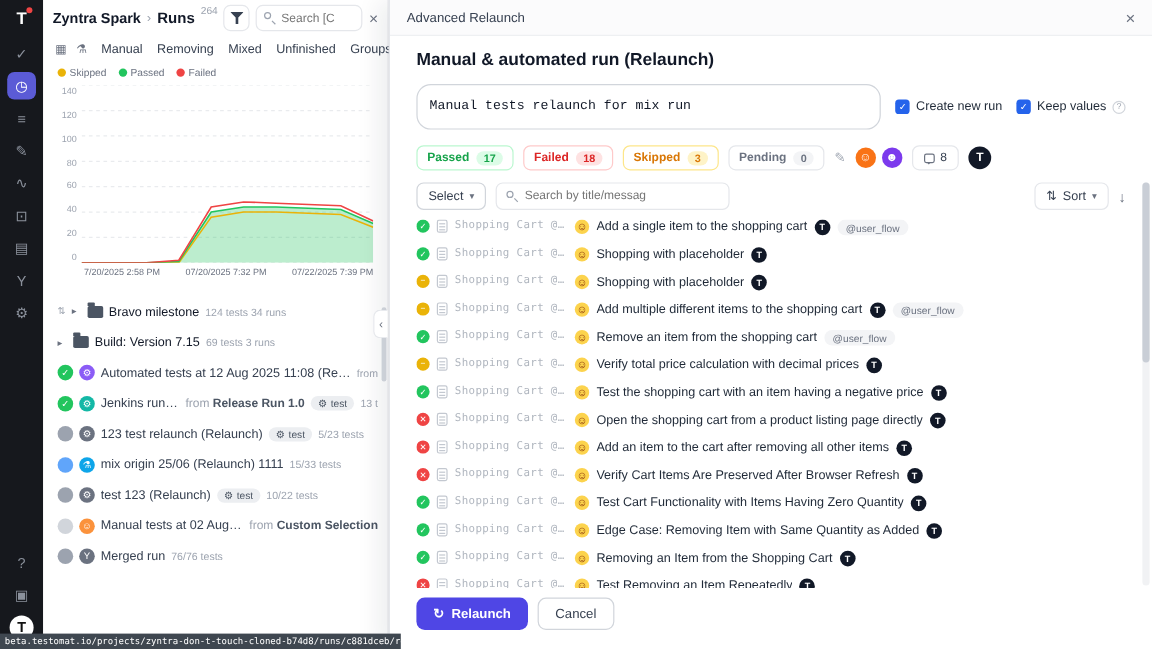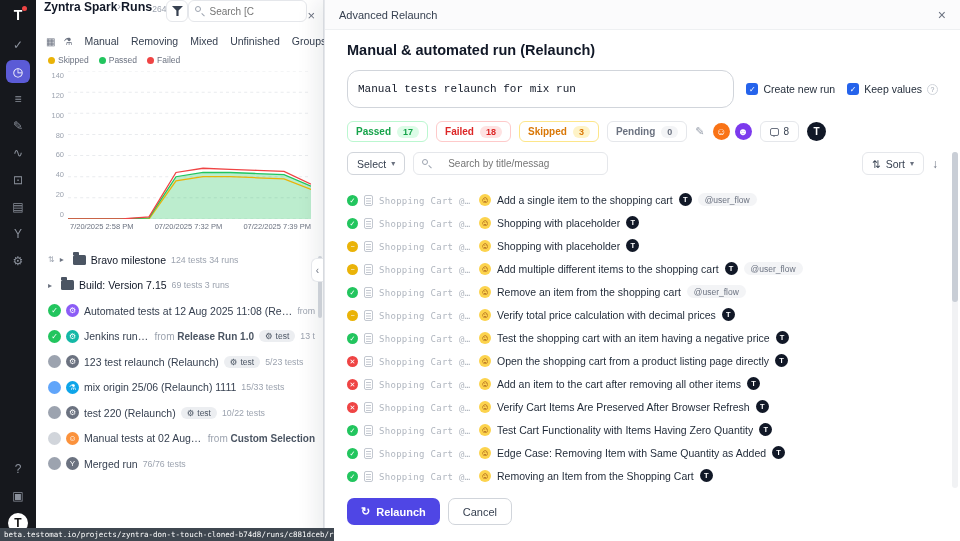--- a/index.html
+++ b/index.html
@@ -12,21 +12,21 @@
   .rail-logo{position:relative;color:#fff;font-weight:bold;font-size:14px;margin-bottom:10px}
   .logo-dot{position:absolute;top:-1px;right:-5px;width:5px;height:5px;border-radius:50%;background:#ef4444}
   .rail-icons,.rail-bottom{display:flex;flex-direction:column;align-items:center;gap:4px}
   .rail-bottom{margin-top:auto}
   .rail-btn{width:24px;height:23px;display:flex;align-items:center;justify-content:center;border:none;background:none;color:#8b919c;font-size:12px;border-radius:6px;cursor:pointer}
   .rail-btn.active{background:#5b5bd6;color:#fff}
   .brand-b{width:20px;height:20px;border-radius:50%;background:#fff;color:#111;font-weight:bold;font-size:12px;display:flex;align-items:center;justify-content:center;margin-top:6px}
 
   
   .left-panel{width:288px;flex:none;display:flex;flex-direction:column;border-right:1px solid #e5e7eb;position:relative;background:#fff}
-  .lp-head{display:flex;gap:0;height:30px;padding:0 8px}
+  .lp-head{display:flex;align-items:center;gap:5px;height:30px;padding:0 8px}
   .crumb-project{font-weight:700;font-size:12px;color:#111827;white-space:nowrap}
   .crumb-sep{color:#9ca3af}
   .crumb-page{font-weight:700;font-size:12.5px;color:#111827}
   .crumb-count{font-size:8.5px;color:#9ca3af;align-self:flex-start;margin-top:4px}
   .funnel-btn{width:22px;height:22px;border:1px solid #e5e7eb;border-radius:6px;background:#fff;display:flex;align-items:center;justify-content:center;flex:none;cursor:pointer}
   .funnel{display:block;width:11px;height:10px;background:#374151;clip-path:polygon(0 0,100% 0,60% 45%,60% 100%,40% 100%,40% 45%)}
   .lp-search{flex:1;display:flex;align-items:center;gap:4px;height:22px;border:1px solid #e5e7eb;border-radius:6px;padding:0 6px;min-width:0}
   .lp-search input{border:none;outline:none;width:100%;font-size:10px;color:#374151;font-family:inherit}
   .lp-close{border:none;background:none;color:#6b7280;font-size:13px;cursor:pointer}
   .lp-tabs{display:flex;align-items:center;gap:8px;padding:5px 10px 4px}
@@ -81,26 +81,26 @@
   .mini{width:17px;height:17px;border-radius:50%;color:#fff;font-size:10px;display:flex;align-items:center;justify-content:center;cursor:pointer}
   .comment-chip{display:inline-flex;align-items:center;gap:5px;height:21px;padding:0 9px;border:1px solid #e5e7eb;border-radius:6px;background:#fff;font-size:10px;color:#374151;cursor:pointer}
   .bubble{width:9px;height:8px;border:1.2px solid #6b7280;border-radius:2px;position:relative;flex:none}
   .bubble::after{content:"";position:absolute;left:1px;bottom:-4px;border:2px solid transparent;border-top-color:#6b7280}
   .avatar{width:19px;height:19px;border-radius:50%;background:#111827;color:#fff;font-weight:700;font-size:10px;display:flex;align-items:center;justify-content:center;flex:none}
   .avatar.sm{width:13px;height:13px;font-size:7.5px}
   .filter-row{display:flex;align-items:center;gap:8px;margin-bottom:8px}
   .select-dd,.sort-dd{display:inline-flex;align-items:center;gap:5px;height:23px;padding:0 9px;border:1px solid #d1d5db;border-radius:6px;background:#fff;font-size:10.5px;color:#374151;cursor:pointer;white-space:nowrap}
   .sort-dd{border-color:#e5e7eb}
   .caret{font-size:8px;color:#6b7280}
-  .m-search{display:flex;align-items:center;gap:16px;height:23px;width:195px;border:1px solid #e5e7eb;border-radius:6px;padding:0 8px}
+  .m-search{display:flex;align-items:center;gap:5px;height:23px;width:195px;border:1px solid #e5e7eb;border-radius:6px;padding:0 8px}
   .m-search input{border:none;outline:none;width:100%;font-size:10px;color:#374151;font-family:inherit}
   .spacer{flex:1}
   .dir-btn{border:none;background:none;color:#6b7280;font-size:12px;cursor:pointer}
   .rows{flex:1;min-height:0;overflow:hidden;display:flex;flex-direction:column}
-  .test-row{display:flex;align-items:flex-end;gap:6px;height:23px;flex:none;font-size:10.5px;cursor:pointer;min-width:0}
+  .test-row{display:flex;align-items:flex-start;gap:6px;height:23px;flex:none;font-size:10.5px;cursor:pointer;min-width:0}
   .status{width:11px;height:11px;border-radius:50%;color:#fff;font-size:7px;display:flex;align-items:center;justify-content:center;flex:none}
   .status.passed{background:#22c55e}.status.passed::after{content:"✓"}
   .status.failed{background:#ef4444}.status.failed::after{content:"✕"}
   .status.skipped{background:#eab308}.status.skipped::after{content:"−"}
   .doc-icon{width:9px;height:11px;border:1px solid #c3c8d0;border-radius:2px;position:relative;flex:none}
   .doc-icon::after{content:"";position:absolute;left:1px;right:1px;top:2px;height:1px;background:#c3c8d0;box-shadow:0 2.5px 0 #c3c8d0,0 5px 0 #c3c8d0}
   .prefix{font-family:"DejaVu Sans Mono",monospace;font-size:9px;color:#b0b6bf;letter-spacing:.3px;width:94px;flex:none;white-space:nowrap;overflow:hidden}
   .face{width:12px;height:12px;border-radius:50%;background:#fcd34d;color:#92400e;font-size:9px;display:flex;align-items:center;justify-content:center;flex:none}
   .face::after{content:"☺"}
   .title{color:#1f2937;white-space:nowrap;overflow:hidden;text-overflow:ellipsis}
@@ -305,21 +305,21 @@
           <span class="t-ic" style="background: rgb(96, 165, 250);"></span>
           <span class="t-ic" style="background: rgb(14, 165, 233);">⚗</span>
           <span class="t-label">mix origin 25/06 (Relaunch) 1111</span>
 
           <span class="t-meta">15/33 tests</span>
         </div>
         <div class="tree-row">
 
           <span class="t-ic" style="background: rgb(156, 163, 175);"></span>
           <span class="t-ic" style="background: rgb(107, 114, 128);">⚙</span>
-          <span class="t-label">test 220  (Relaunch)</span>
+          <span class="t-label">test 123  (Relaunch)</span>
 
           <span class="t-badge">
             <span>⚙</span>
             <span>test</span>
           </span>
           <span class="t-meta">10/22 tests</span>
         </div>
         <div class="tree-row">
 
           <span class="t-ic" style="background: rgb(209, 213, 219);"></span>

